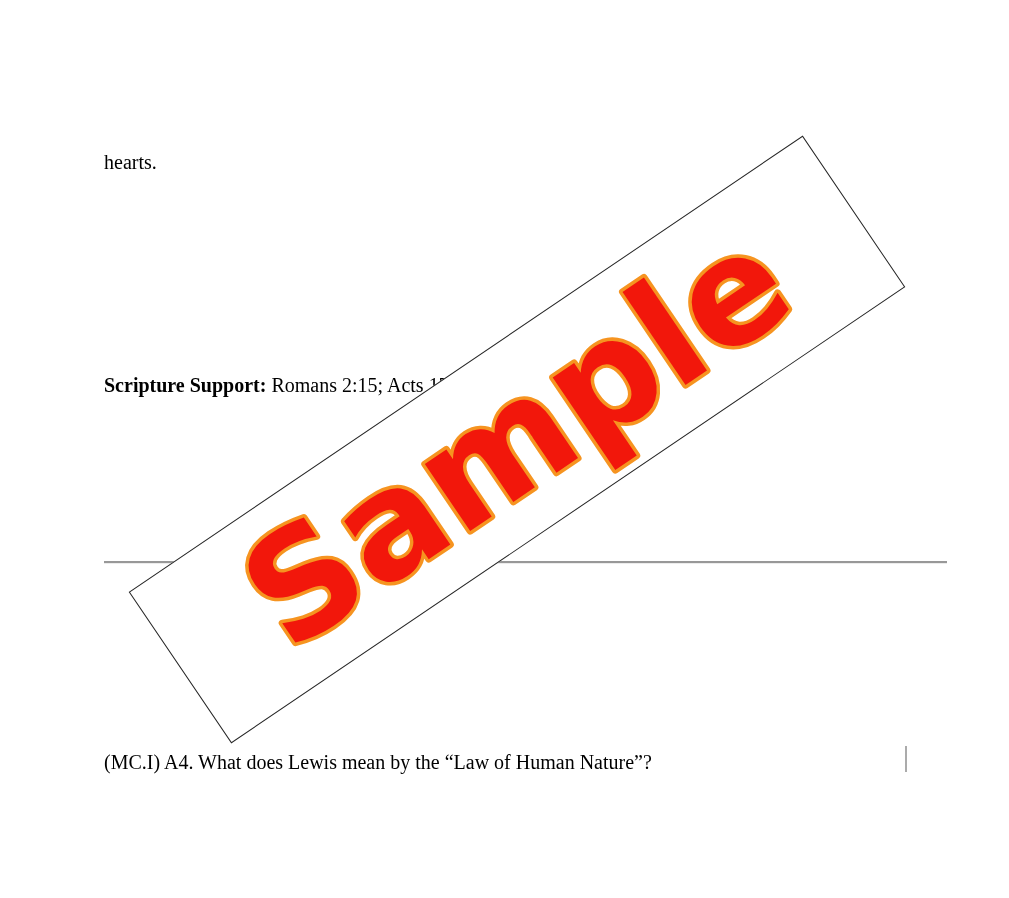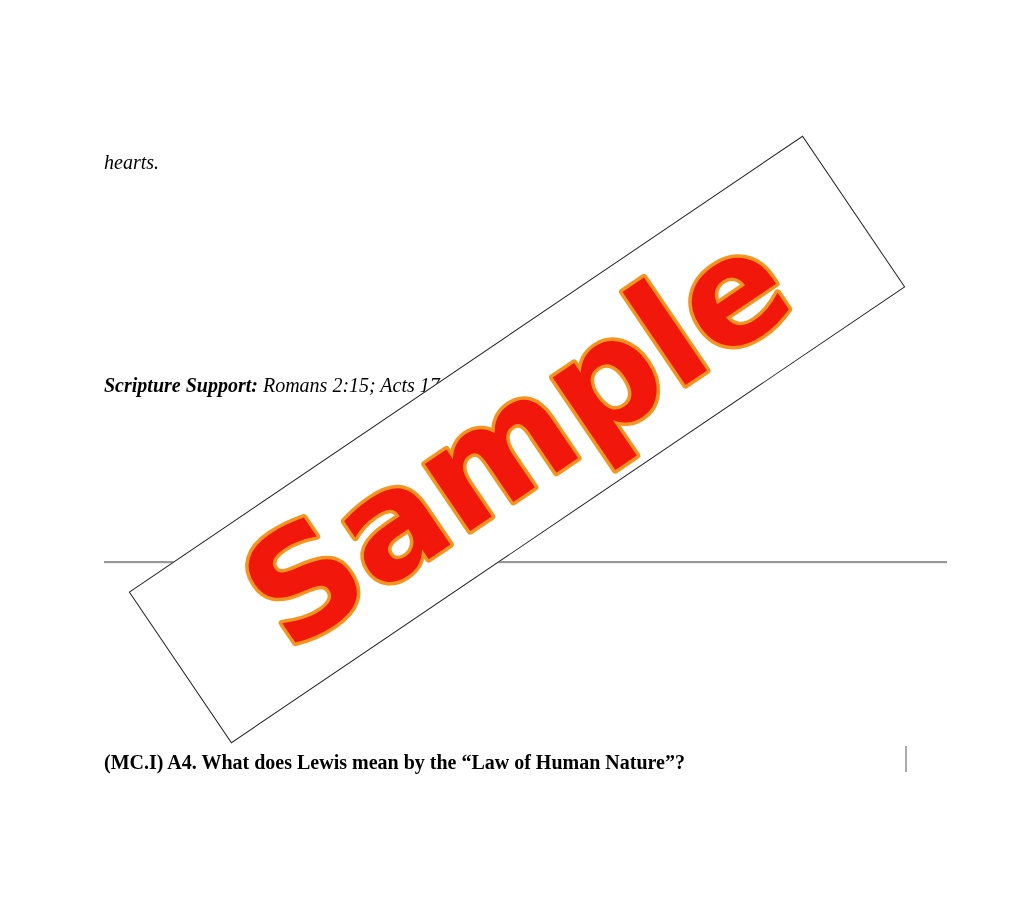--- a/index.html
+++ b/index.html
@@ -15,22 +15,22 @@
     color: #000;
   }
   .content {
     padding-left: 104px;
     padding-right: 62px;
     white-space: pre;
   }
   .line { display: block; white-space: pre; }
   .indent { margin-left: 64px; }
   .bold { font-weight: bold; margin-top: 40px; }
-  .heading { font-weight: bold; margin: 0; }
-  .par { margin: 0; font-style: italic; }
+  .heading { font-weight: normal; margin: 0; }
+  .par { margin: 0; }
   .mt23 { margin-top: 23px; }
   .mt36 { margin-top: 36px; }
   .mt38 { margin-top: 38px; }
   .rule {
     border: 0;
     border-top: 2px solid #989898;
     border-bottom: 1px solid #ececec;
     height: 0;
     margin: 0;
   }

